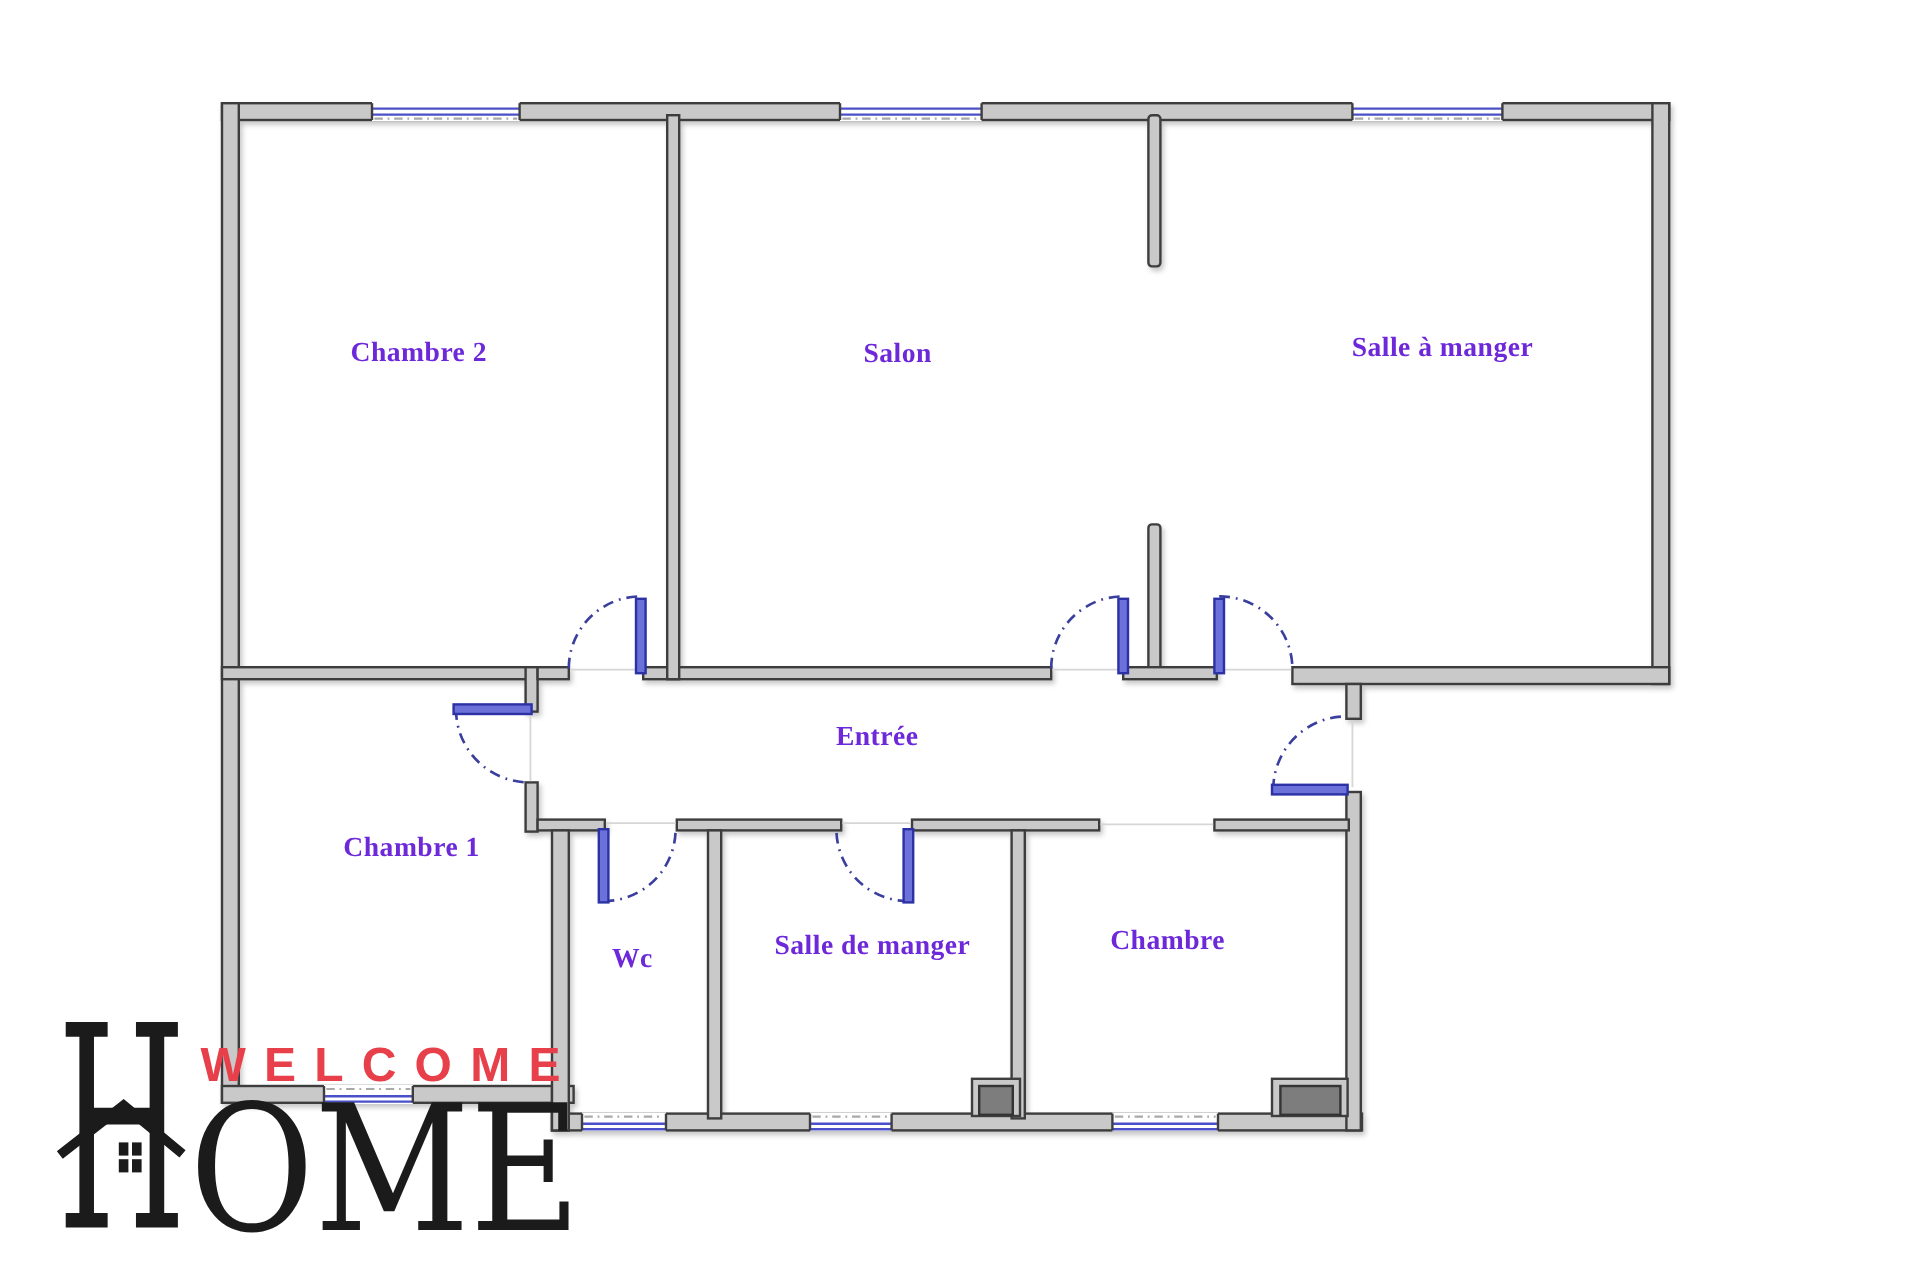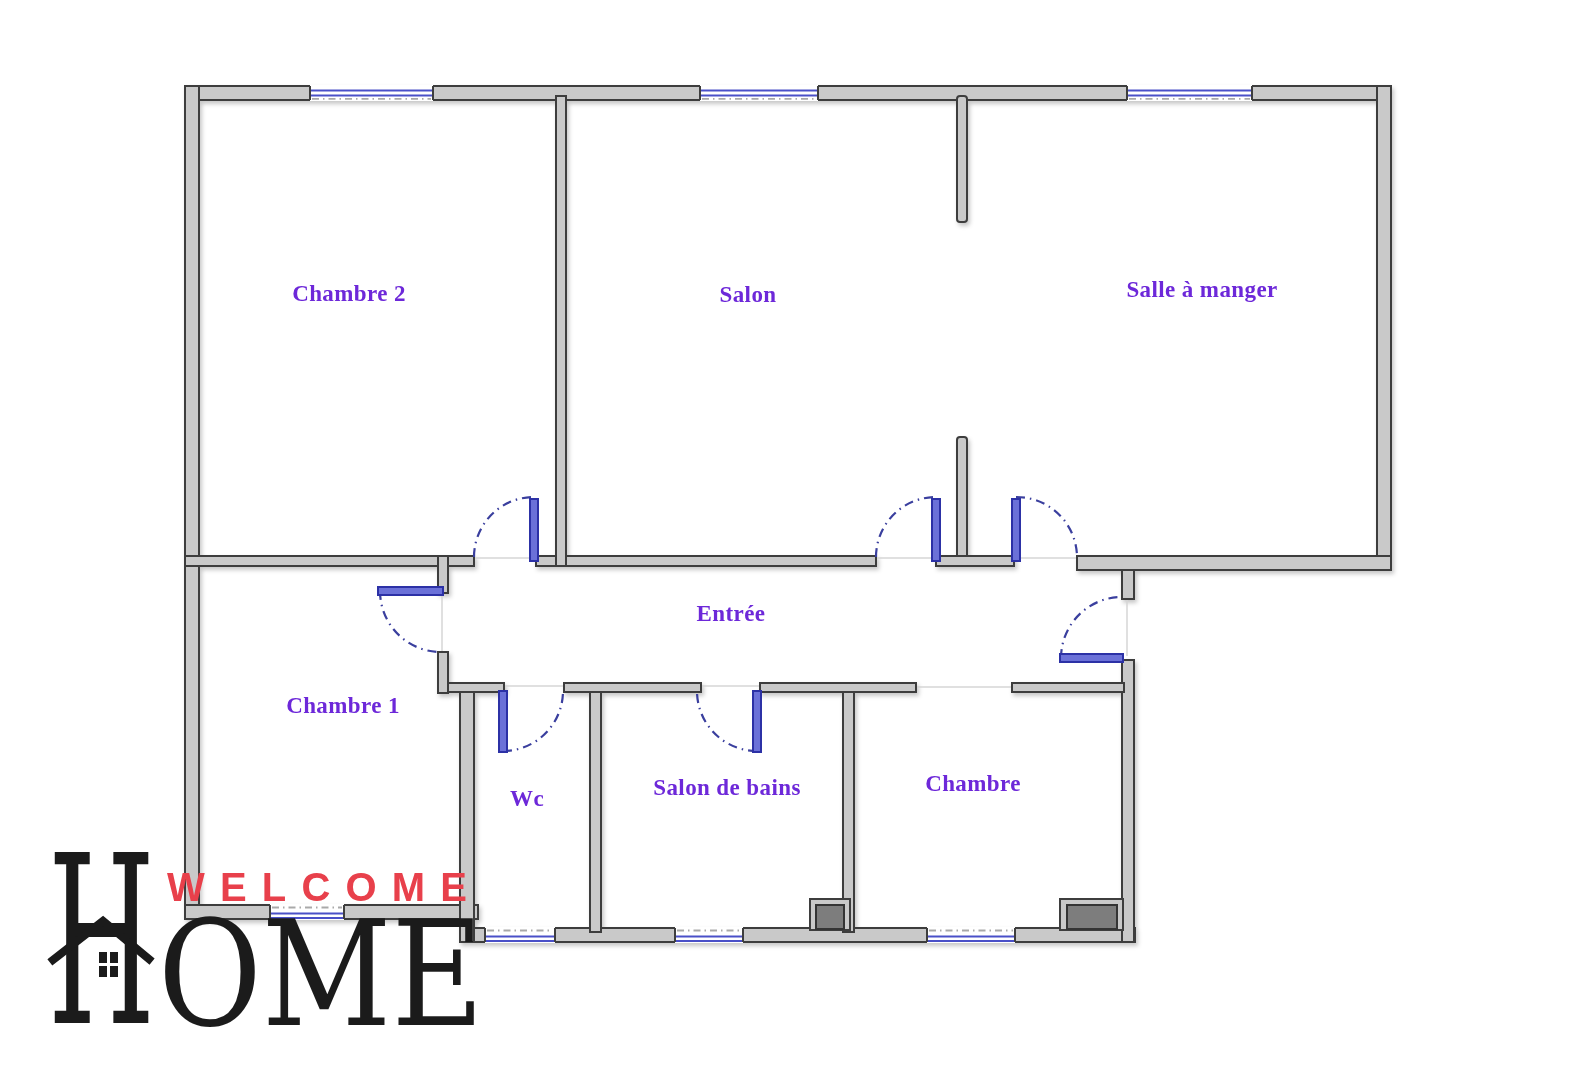--- a/index.html
+++ b/index.html
@@ -177,16 +177,16 @@
       <text x="167" y="901" font-family="Liberation Sans, sans-serif" font-size="40" font-weight="bold" fill="#e8404b" textLength="300" lengthAdjust="spacing">WELCOME</text>
     </g>
   </svg>
 
   <div class="room-label" style="left:349px; top:294px;">Chambre 2</div>
   <div class="room-label" style="left:748px; top:295px;">Salon</div>
   <div class="room-label" style="left:1202px; top:290px;">Salle à manger</div>
   <div class="room-label" style="left:731px; top:614px;">Entrée</div>
   <div class="room-label" style="left:307px; top:706px;margin-left:36px;">Chambre 1</div>
   <div class="room-label" style="left:527px; top:787px;margin-top:12px;">Wc</div>
-  <div class="room-label" style="left:727px; top:788px;">Salon de bains</div>
+  <div class="room-label" style="left:727px; top:788px;">Salle de manger</div>
   <div class="room-label" style="left:973px; top:784px;">Chambre</div>
 
 </div>
 
 </body></html>

